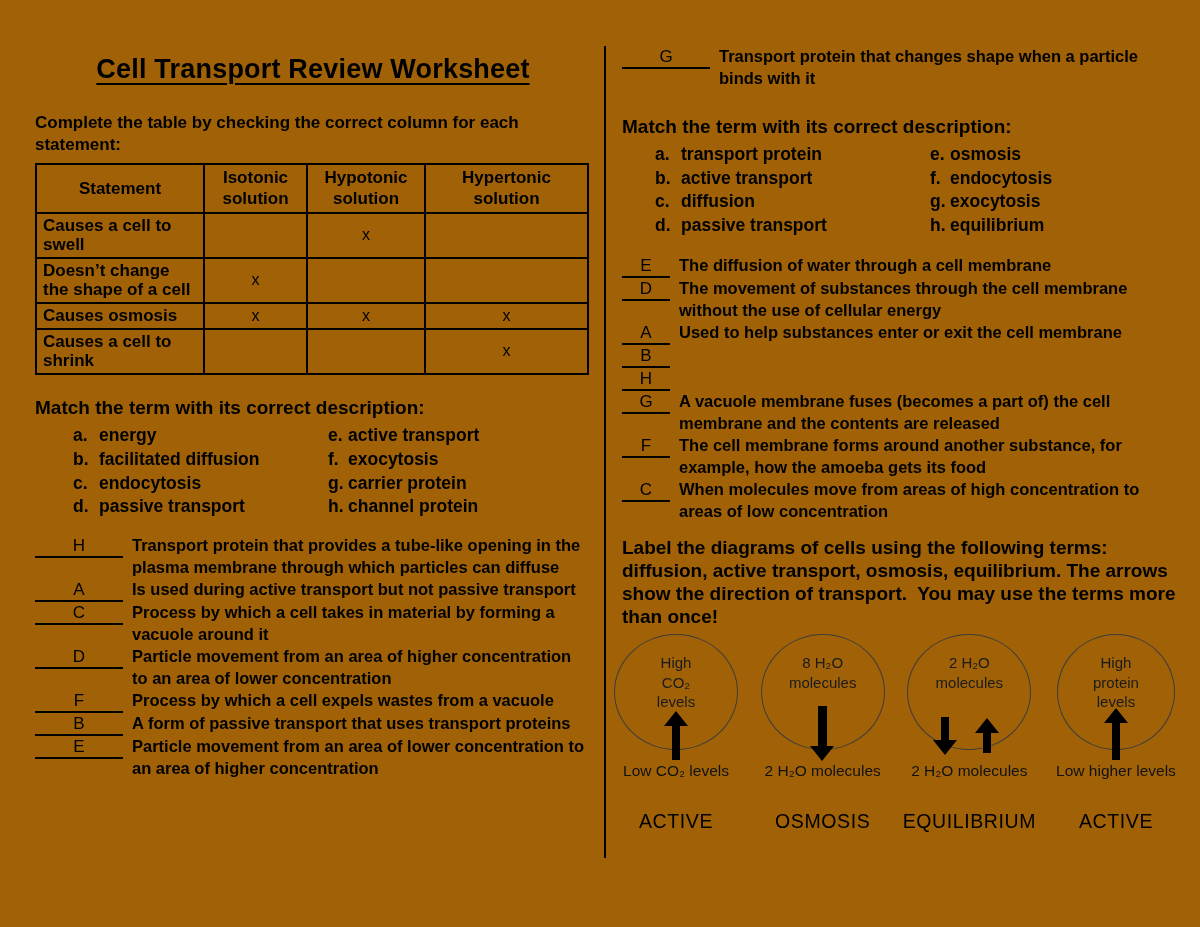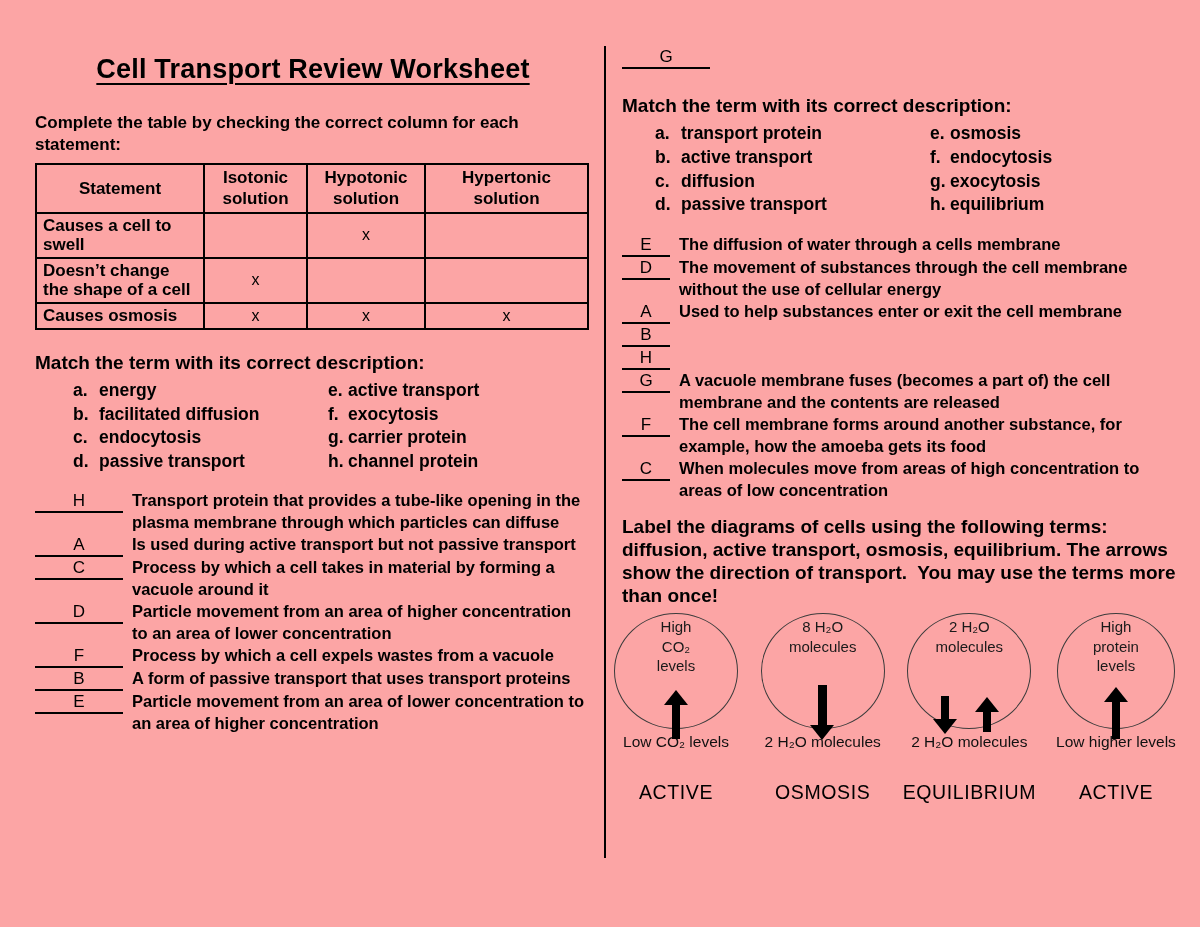--- a/index.html
+++ b/index.html
@@ -1,18 +1,18 @@
 <!DOCTYPE html>
 <html><head>
 <meta charset="utf-8">
 <style>
   * { margin:0; padding:0; box-sizing:border-box; }
   html,body { background:#ffffff; }
   .page {
-    position:relative; width:1200px; height:927px; background:#fca5a5;
+    position:relative; width:1200px; height:927px; background:#a16207;
     font-family:"Liberation Sans", sans-serif; color:#000; overflow:hidden;
   }
   .divider { position:absolute; left:604px; top:46px; width:2px; height:812px; background:#000; }
 
   
   .col-left  { position:absolute; left:35px;  top:42px; width:556px; }
   .col-right { position:absolute; left:622px; top:42px; width:562px; }
 
   .title {
     font-size:27px; font-weight:bold; text-align:center; margin-top:12px;
@@ -52,24 +52,24 @@
   
   .top-fillin { margin-top:4px; }
   .label-heading { font-size:19px; font-weight:bold; line-height:1.22; margin-top:13px; white-space:pre-wrap; }
 
   .diagrams { display:flex; justify-content:space-between; width:576px; margin-left:-14px; margin-top:6px; }
   .diagram { position:relative; width:136px; text-align:center; }
   .cell-circle {
     width:124px; height:116px; border:1.5px solid #3c3c3c; border-radius:50%;
     margin:0 auto; display:flex; justify-content:center;
   }
-  .inside { margin-top:3px; font-size:15px; line-height:1.3; color:#1a1a1a; font-weight:normal; }
+  .inside { margin-top:18px; font-size:15px; line-height:1.3; color:#1a1a1a; font-weight:normal; }
   .inside.narrow { width:56px; }
   .inside.wide { width:84px; }
-  .below { margin-top:4px; font-size:15.5px; color:#111; white-space:nowrap; }
+  .below { margin-top:12px; font-size:15.5px; color:#111; white-space:nowrap; }
   .dlabel { margin-top:30px; font-size:19.5px; letter-spacing:0.6px; font-weight:normal; }
 
   .arrow { position:absolute; background:#000; }
   .arrow.up::before {
     content:""; position:absolute; left:50%; transform:translateX(-50%); top:-15px;
     width:0; border-left:12px solid transparent; border-right:12px solid transparent; border-bottom:15px solid #000;
   }
   .arrow.down::after {
     content:""; position:absolute; left:50%; transform:translateX(-50%); bottom:-15px;
     width:0; border-left:12px solid transparent; border-right:12px solid transparent; border-top:15px solid #000;
@@ -117,20 +117,26 @@
           <td class="mark">x</td>
           <td class="mark"></td>
           <td class="mark"></td>
         </tr>
         <tr class="short">
           <td class="stmt">Causes osmosis</td>
           <td class="mark">x</td>
           <td class="mark">x</td>
           <td class="mark">x</td>
         </tr>
+        <tr class="tall">
+          <td class="stmt">Causes a cell to shrink</td>
+          <td class="mark"></td>
+          <td class="mark"></td>
+          <td class="mark">x</td>
+        </tr>
       </tbody>
     </table>
 
     <div class="match-heading">Match the term with its correct description:</div>
     <div class="terms">
       <div class="tcol1">
         <div class="term">
             <span class="tl">a.</span>
             <span>energy</span>
           </div>
@@ -211,20 +217,21 @@
         <div class="fdesc">Particle movement from an area of lower concentration to an area of higher concentration</div>
       </div>
     </div>
   </div>
 
   <div class="col-right">
     <div class="fillin top-fillin">
       <div class="blank">
           <span class="ans">G</span>
         </div>
+      <div class="fdesc">Transport protein that changes shape when a particle binds with it</div>
     </div>
 
     <div class="match-heading" style="margin-top:26px;">Match the term with its correct description:</div>
     <div class="terms">
       <div class="tcol1" style="width:275px; margin-left:33px;">
         <div class="term">
             <span class="tl">a.</span>
             <span>transport protein</span>
           </div>
         <div class="term">
@@ -258,21 +265,21 @@
             <span>equilibrium</span>
           </div>
       </div>
     </div>
 
     <div class="fillins" style="margin-top:17px;">
       <div class="fillin">
         <div class="blank small">
             <span class="ans">E</span>
           </div>
-        <div class="fdesc">The diffusion of water through a cells membrane</div>
+        <div class="fdesc">The diffusion of water through a cell membrane</div>
       </div>
       <div class="fillin">
         <div class="blank small">
             <span class="ans">D</span>
           </div>
         <div class="fdesc">The movement of substances through the cell membrane without the use of cellular energy</div>
       </div>
       <div class="fillin">
         <div class="blank small">
             <span class="ans">A</span>

